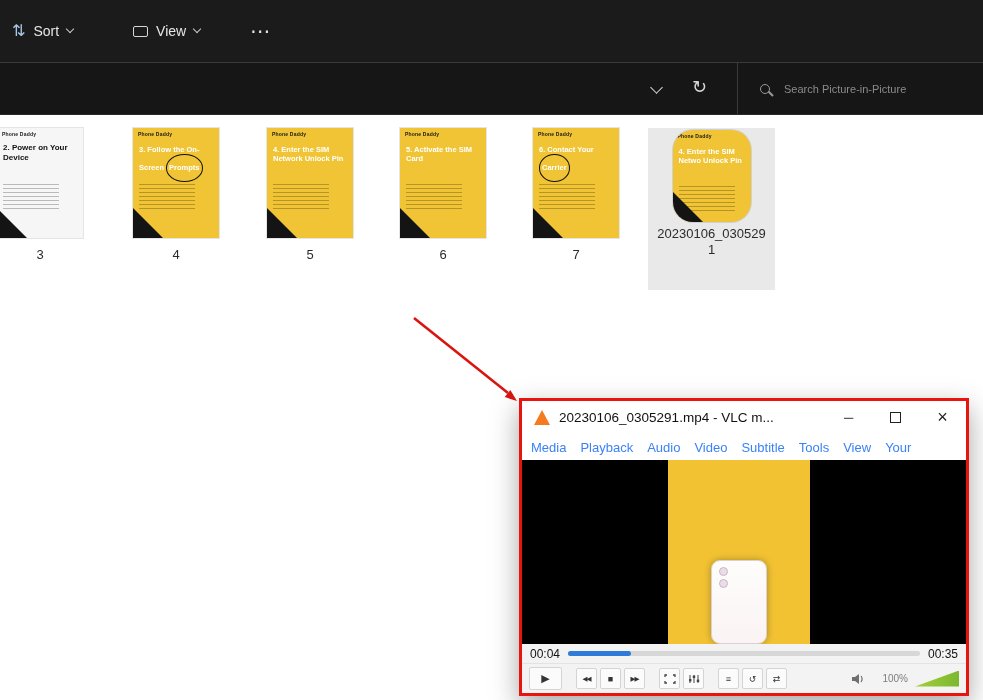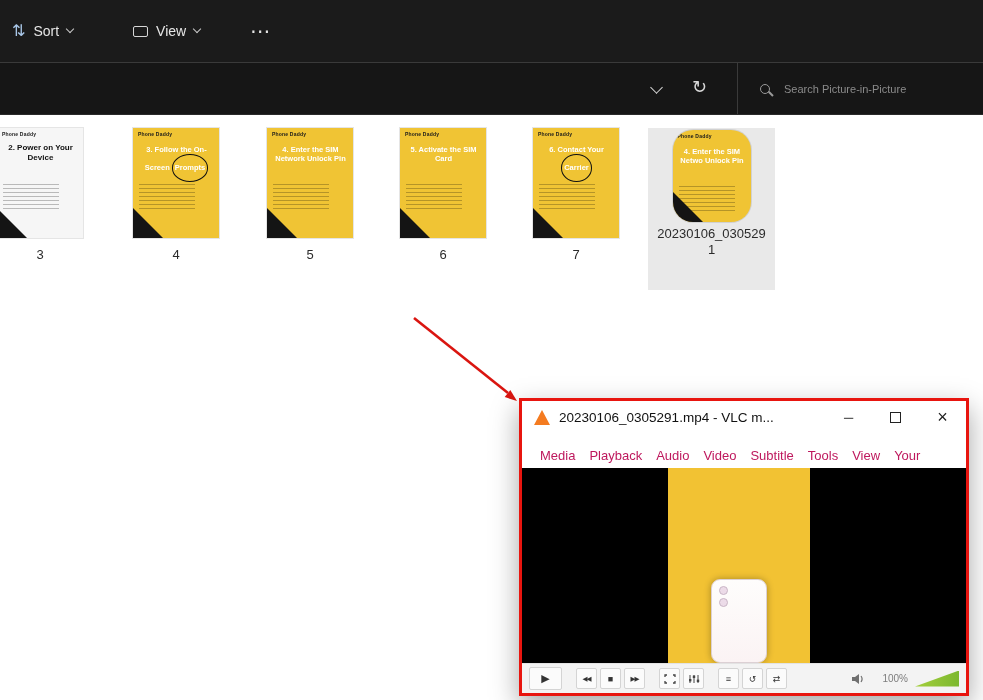--- a/index.html
+++ b/index.html
@@ -35,21 +35,21 @@
     flex: 1; background: transparent; border: none; outline: none;
     font-size: 11px; color: #cccccc; font-family: inherit;
   }
   .searchbox input::placeholder { color: #8b8b8b; }
   
   .file { position: absolute; top: 128px; width: 86px; text-align: center; cursor: default; }
   .thumb { width: 86px; height: 110px; position: relative; overflow: hidden; box-shadow: 0 0 0 1px rgba(0,0,0,.10); margin: 0 auto; }
   .thumb.yellow { background: #f0c434; }
   .thumb.light { background: #f6f6f6; }
   .brand { position: absolute; top: 3px; left: 5px; font-size: 5px; font-weight: bold; color: #1a1a1a; text-align: left; letter-spacing: .2px; }
-  .ctitle { position: absolute; top: 17px; left: 6px; right: 5px; font-size: 7.5px; font-weight: bold; color: #fff; text-align: center; line-height: 1.25; }
+  .ctitle { position: absolute; top: 17px; left: 6px; right: 5px; font-size: 7.5px; font-weight: bold; color: #fff; text-align: left; line-height: 1.25; }
   .thumb.light .ctitle { color: #111; top: 15px; font-size: 8px; }
   .circ { border: 1px solid #111; border-radius: 50%; padding: 8px 2px; display: inline-block; }
   .circ:empty { display: none; border: none; padding: 0; }
   .lines { position: absolute; top: 56px; left: 6px; width: 56px; height: 28px; background: repeating-linear-gradient(to bottom, rgba(0,0,0,.55) 0 1px, transparent 1px 4px); opacity: .45; }
   .corner { position: absolute; bottom: 0; left: 0; width: 0; height: 0; border-left: 30px solid #141414; border-top: 30px solid transparent; }
   .fname { margin-top: 9px; font-size: 13px; color: #2b2b2b; }
   .file-selected {
     position: absolute; left: 648px; top: 128px; width: 127px; height: 162px;
     background: #e9e9e9; display: flex; flex-direction: column; align-items: center;
     padding-top: 2px; cursor: default;
@@ -63,21 +63,21 @@
     position: absolute; left: 519px; top: 398px; width: 450px; height: 298px;
     border: 3px solid #e8150f; background: #fff; display: flex; flex-direction: column;
     box-shadow: 0 10px 26px rgba(0,0,0,.35);
   }
   .vlc-title { height: 33px; display: flex; align-items: center; padding-left: 12px; flex: none; }
   .cone { width: 0; height: 0; border-left: 8px solid transparent; border-right: 8px solid transparent; border-bottom: 15px solid #f47b20; margin-right: 9px; flex: none; }
   .vlc-title-text { font-size: 13.5px; color: #111; flex: 1; white-space: nowrap; overflow: hidden; }
   .winbtn { width: 47px; height: 100%; display: flex; align-items: center; justify-content: center; font-size: 13px; color: #222; cursor: default; }
   .winbtn.close-btn { font-size: 18px; }
   .maxbox { width: 11px; height: 11px; border: 1.3px solid #222; }
-  .vlc-menu { height: 26px; display: flex; align-items: center; gap: 14px; padding-left: 18px; font-size: 13px; color: #be185d; flex: none; margin-top: 8px; }
+  .vlc-menu { height: 26px; display: flex; align-items: center; gap: 14px; padding-left: 9px; font-size: 13px; color: #3b82f6; flex: none; }
   .vlc-menu span { cursor: default; }
   .vlc-video { flex: 1; background: #000; position: relative; overflow: hidden; }
   .ycol { position: absolute; left: 146px; width: 142px; top: 0; bottom: 0; background: #f2c233; }
   .phone { position: absolute; bottom: 0; left: 50%; transform: translateX(-50%); width: 56px; height: 84px; background: linear-gradient(180deg,#fefdfc,#fbf3f4); border-radius: 9px; border: 1px solid #dcd0d4; box-shadow: 0 0 7px rgba(0,0,0,.3); }
   .cam { position: absolute; top: 6px; left: 7px; width: 9px; height: 9px; border-radius: 50%; background: #ecdbe8; border: 1px solid #c9b6c6; }
   .cam.c2 { top: 18px; }
   .vlc-seek { height: 19px; background: #f3f3f3; display: flex; align-items: center; padding: 0 8px; gap: 8px; font-size: 12px; color: #111; flex: none; }
   .track { flex: 1; height: 5px; background: #d7d7d7; border-radius: 3px; position: relative; }
   .fill { position: absolute; left: 0; top: 0; bottom: 0; background: #2f7bd9; border-radius: 3px; }
   .vlc-controls { height: 30px; background: #f3f3f3; display: flex; align-items: center; padding: 0 7px; gap: 3px; border-top: 1px solid #e3e3e3; flex: none; }
@@ -202,20 +202,27 @@
     <span>Your</span>
   </div>
   <div class="vlc-video">
     <div class="ycol">
       <div class="phone">
         <span class="cam"></span>
         <span class="cam c2"></span>
       </div>
     </div>
   </div>
+  <div class="vlc-seek">
+    <span>00:04</span>
+    <div class="track">
+      <div class="fill" style="width: 18%;"></div>
+    </div>
+    <span>00:35</span>
+  </div>
   <div class="vlc-controls">
     <div class="cbtn play">
         <span>▶</span>
       </div>
     <div class="grp-gap"></div>
     <div class="cbtn">
         <span class="tiny">◀◀</span>
       </div>
     <div class="cbtn">
         <span>■</span>

